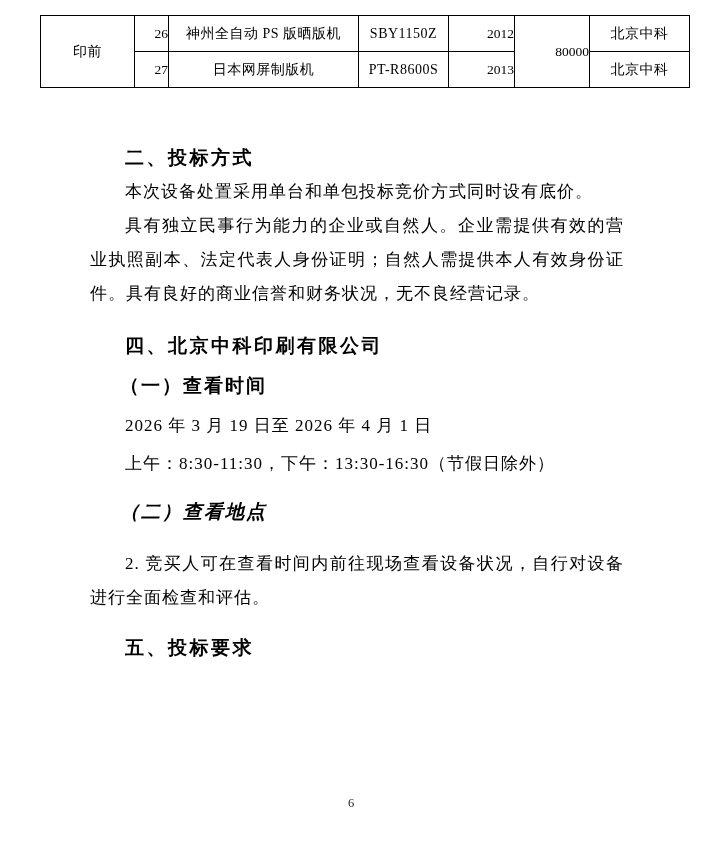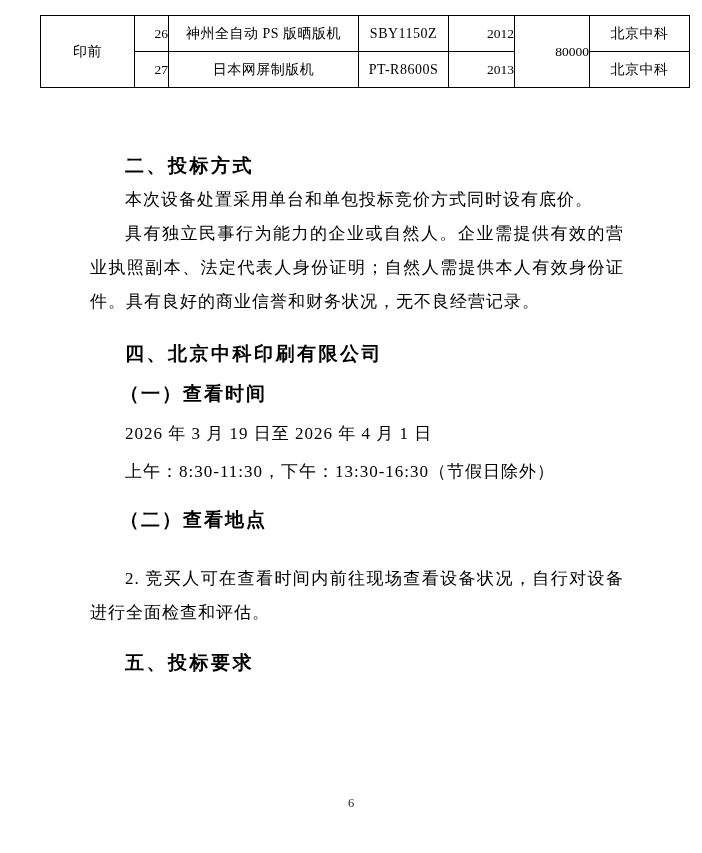--- a/index.html
+++ b/index.html
@@ -33,21 +33,21 @@
     height: 36px;
     overflow: hidden;
     white-space: nowrap;
   }
   .doc-table td.num { font-size: 13.5px; letter-spacing: 0; text-align: right; }
 
   
   .content {
     position: absolute;
     left: 90px;
-    top: 96px;
+    top: 88px;
     width: 534px;
     font-size: 17px;
     line-height: 34px;
     letter-spacing: 1px;
   }
   .h2 {
     font-family: "Liberation Sans", "DejaVu Sans", sans-serif;
     font-weight: bold;
     font-size: 19px;
     letter-spacing: 2.5px;
@@ -64,23 +64,23 @@
   .para {
     text-indent: 35px;
     text-align: justify;
   }
   .line { text-indent: 35px; white-space: nowrap; }
 
   .mt-first  { margin-top: 53px; }
   .mt-s4     { margin-top: 18px; }
   .mt-6      { margin-top: 6px; }
   .mt-4      { margin-top: 4px; }
-  .mt-14     { margin-top: 14px; }
+  .mt-14     { margin-top: 14px; font-style: italic; }
   .mt-5      { margin-top: 5px; }
-  .mt-7      { margin-top: 25px; }
+  .mt-7      { margin-top: 18px; }
   .mt-16     { margin-top: 16px; }
 
   
   .page-num {
     position: absolute;
     top: 796px;
     left: 0;
     width: 702px;
     text-align: center;
     font-size: 12.5px;

